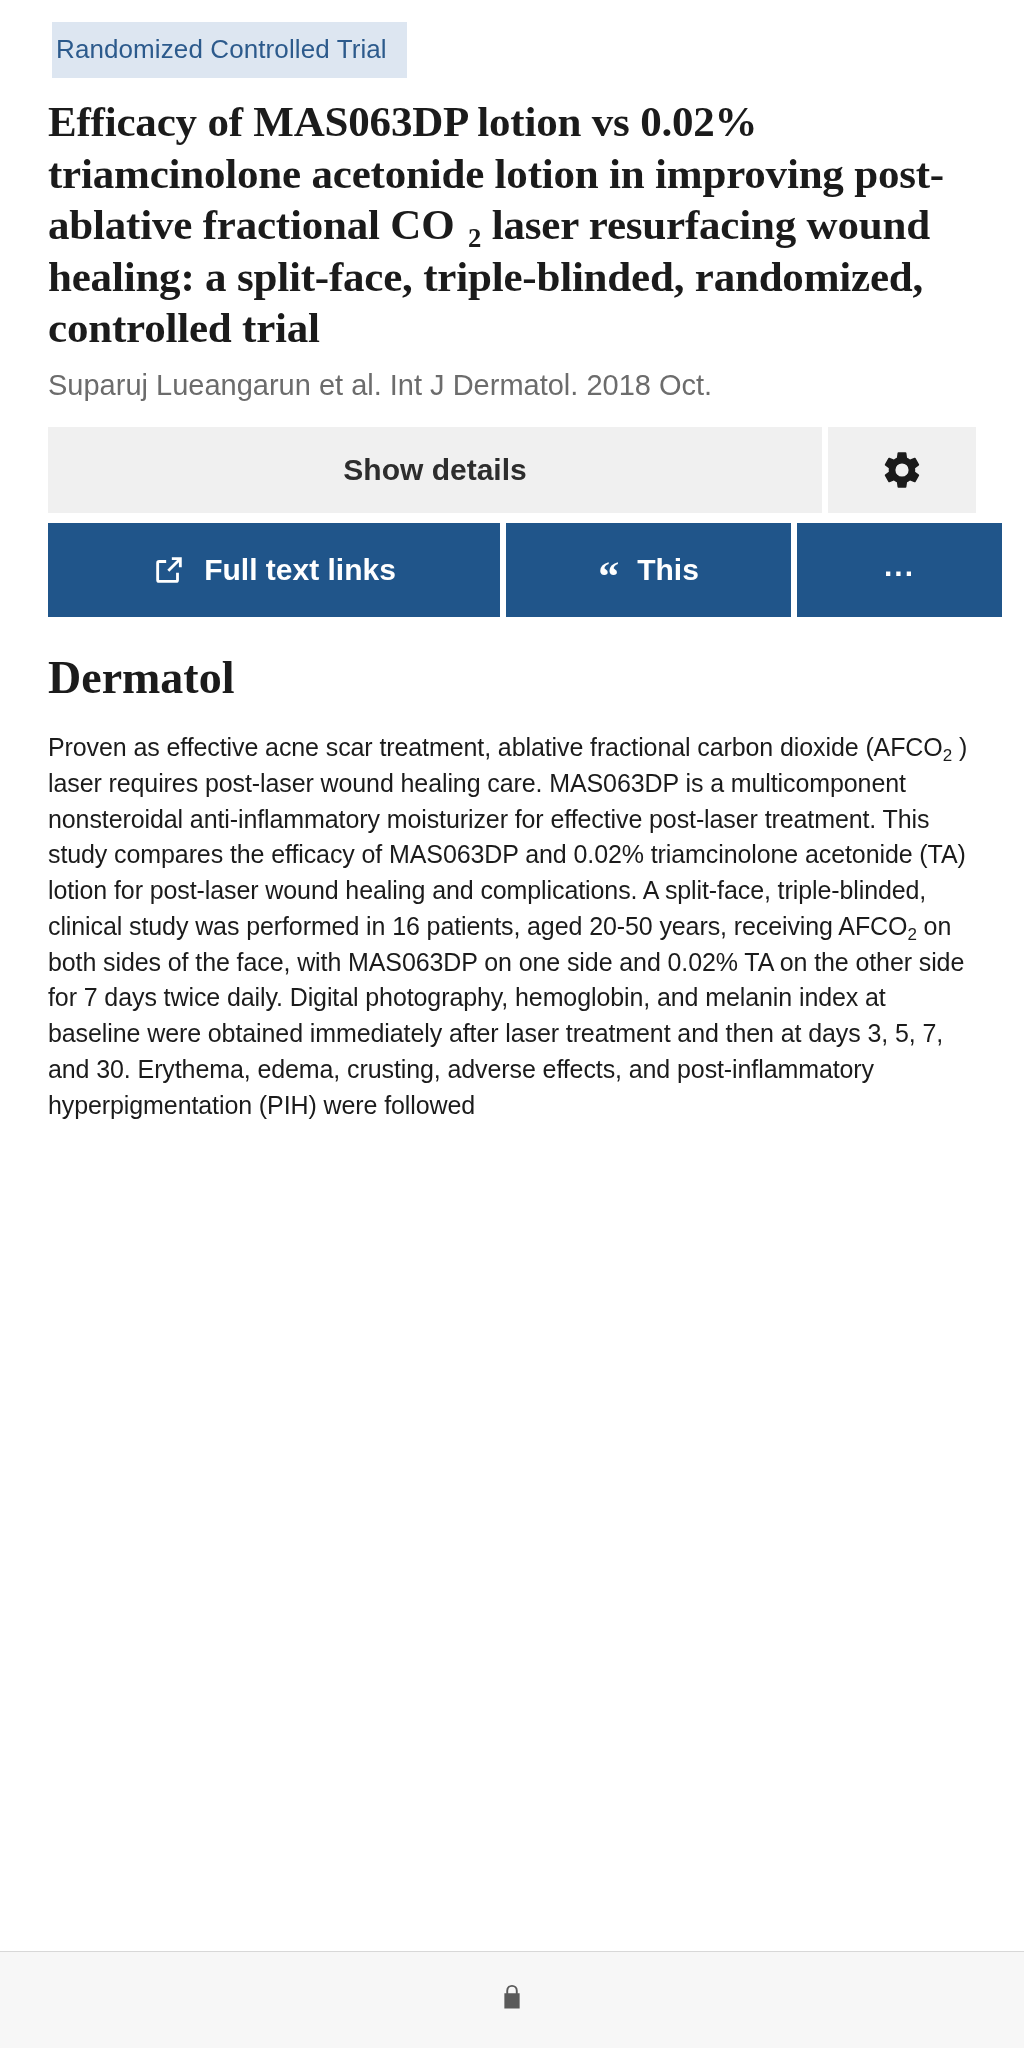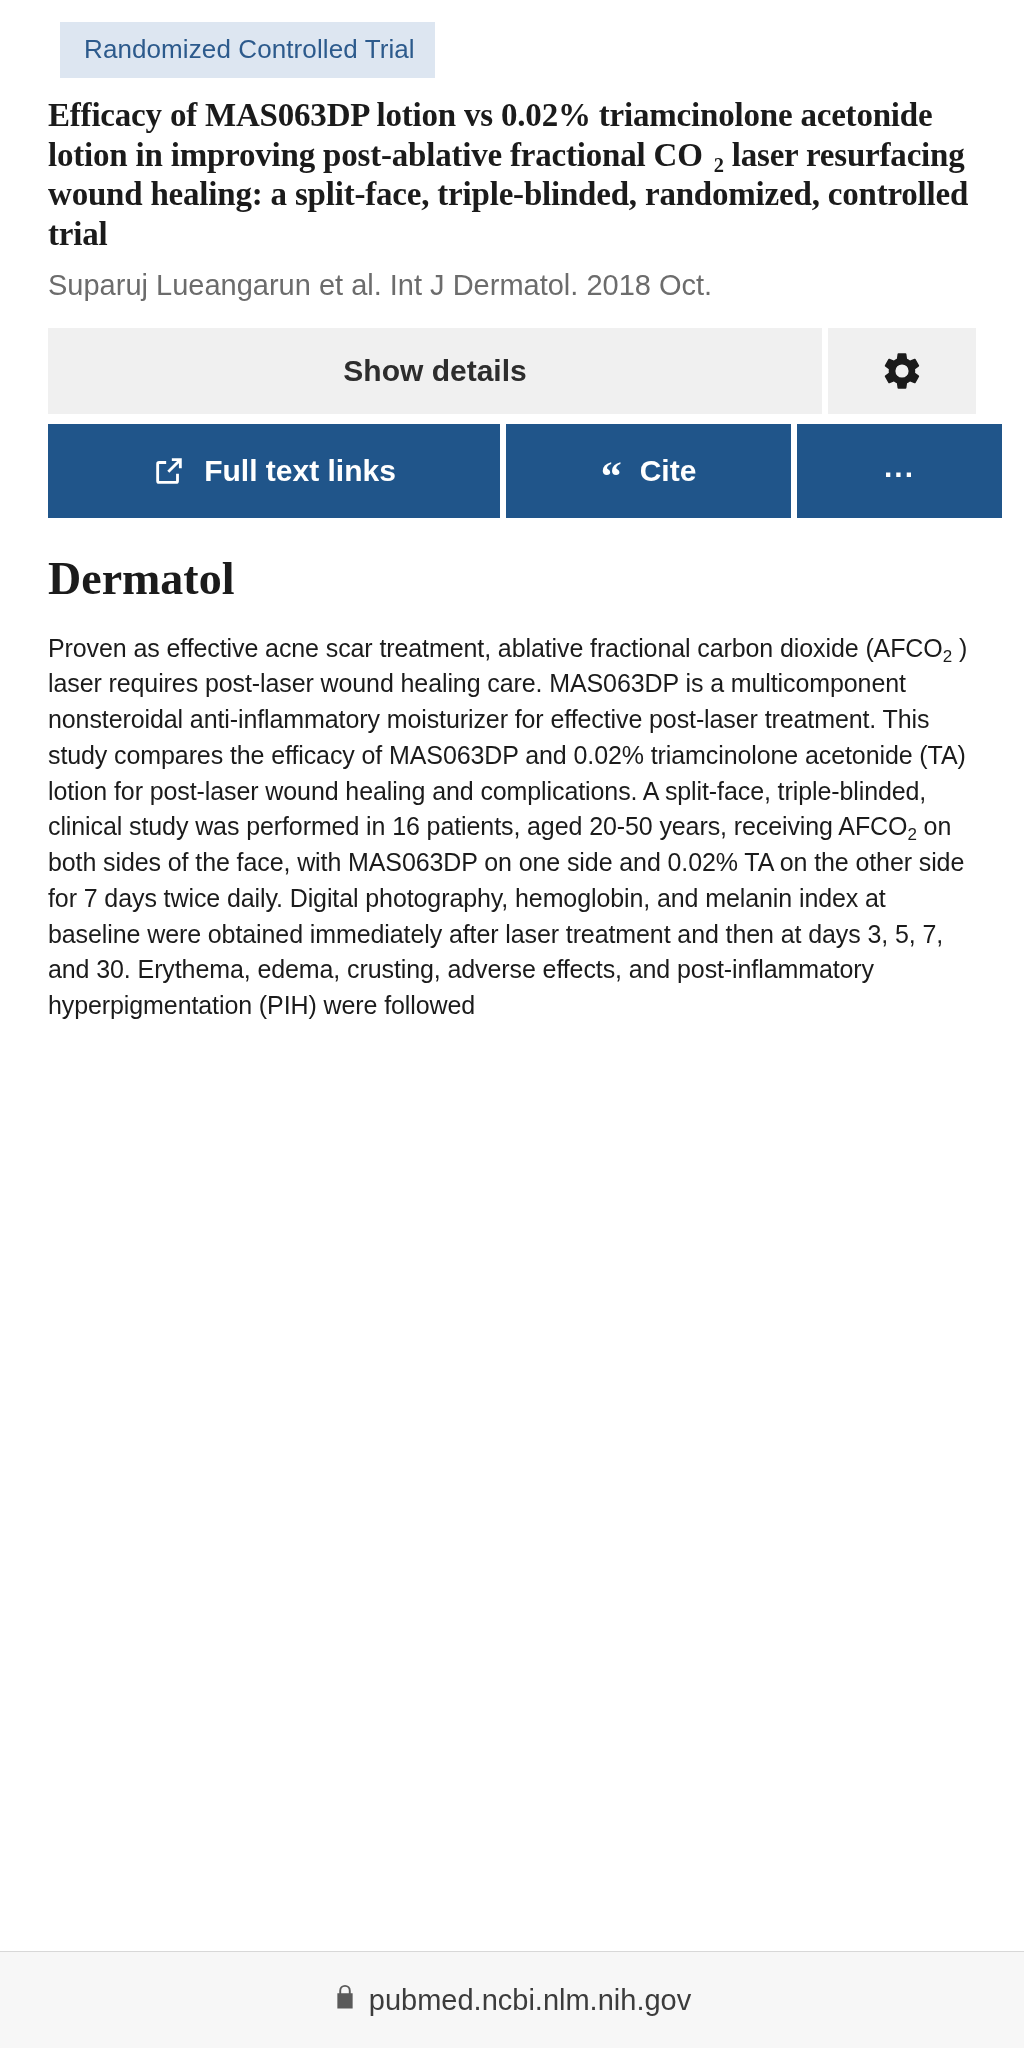--- a/index.html
+++ b/index.html
@@ -25,30 +25,30 @@
     padding: 22px 48px 0 48px;
   }
 
   
   .pubtype {
     display: inline-block;
     background: #dde6f1;
     color: #2c5a8c;
     font-size: 26px;
     line-height: 1;
-    padding: 14px 20px 16px 24px;
-    margin: 0 0 10px 12px;
+    padding: 14px 20px 16px 4px;
+    margin: 0 0 10px 4px;
     letter-spacing: 0.1px;
   }
 
   
   .title {
     font-family: "Liberation Serif", serif;
     font-weight: bold;
-    font-size: 33px;
+    font-size: 43px;
     line-height: 1.2;
     color: #1b1b1b;
     margin: 8px 0 12px 0;
     letter-spacing: -0.2px;
   }
   .title sub {
     font-size: 0.62em;
     vertical-align: baseline;
     position: relative;
     top: 0.30em;
@@ -199,34 +199,33 @@
       <button class="btn-blue btn-fulltext">
         <span class="ic">
           <svg width="34" height="34" viewBox="0 0 24 24" aria-hidden="true">
             <path fill="none" stroke="#ffffff" stroke-width="2" d="M14 4h6v6M20 4l-8.5 8.5M18 14v5a1 1 0 01-1 1H5a1 1 0 01-1-1V7a1 1 0 011-1h5"></path>
           </svg>
         </span>
         <span>Full text links</span>
       </button>
       <button class="btn-blue btn-cite">
         <span class="ic quote-ic">“</span>
-        <span>Cite</span>
+        <span>This</span>
       </button>
       <button class="btn-blue btn-more">...</button>
     </div>
 
     <h2 class="abs-head">Dermatol</h2>
 
     <div class="abs-body"><span>Proven as effective acne scar treatment, ablative fractional carbon dioxide (AFCO</span><sub>2</sub><span> ) laser requires post-laser wound healing care. MAS063DP is a multicomponent nonsteroidal anti-inflammatory moisturizer for effective post-laser treatment. This study compares the efficacy of MAS063DP and 0.02% triamcinolone acetonide (TA) lotion for post-laser wound healing and complications. A split-face, triple-blinded, clinical study was performed in 16 patients, aged 20-50 years, receiving AFCO</span><sub>2</sub><span> on both sides of the face, with MAS063DP on one side and 0.02% TA on the other side for 7 days twice daily. Digital photography, hemoglobin, and melanin index at baseline were obtained immediately after laser treatment and then at days 3, 5, 7, and 30. Erythema, edema, crusting, adverse effects, and post-inflammatory hyperpigmentation (PIH) were followed</span></div>
 
   </div>
 
   <div class="clip"></div>
 
   <div class="urlbar">
     <span class="lock">
       <svg width="24" height="28" viewBox="0 0 18 22" aria-hidden="true">
         <path fill="#5a5a5a" d="M13.5 8V6a4.5 4.5 0 10-9 0v2H3v12h12V8h-1.5zM6 6a3 3 0 116 0v2H6V6z"></path>
       </svg>
     </span>
-    <span>pubmed.ncbi.nlm.nih.gov</span>
   </div>
 </div>
 
 </body></html>

